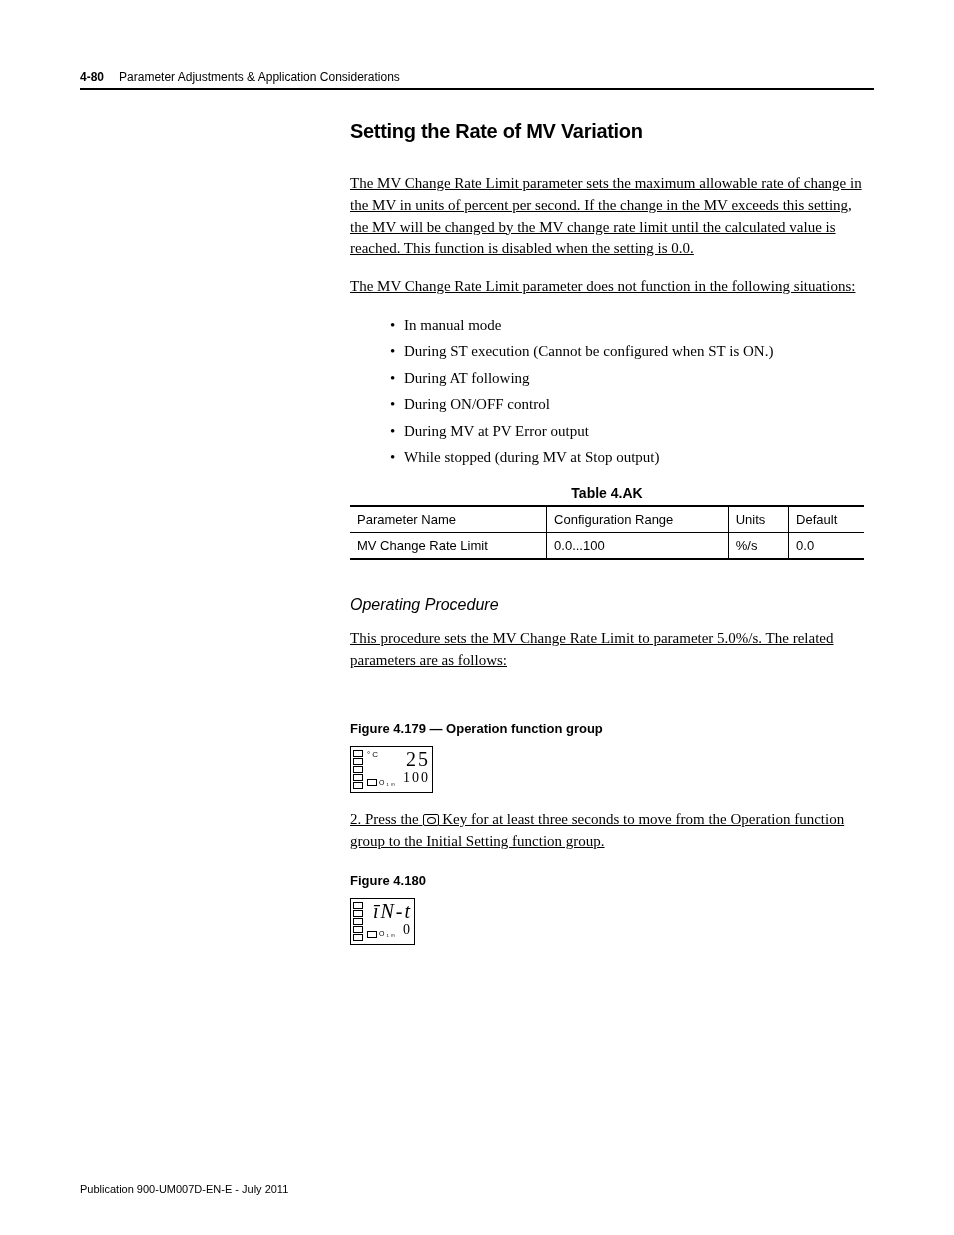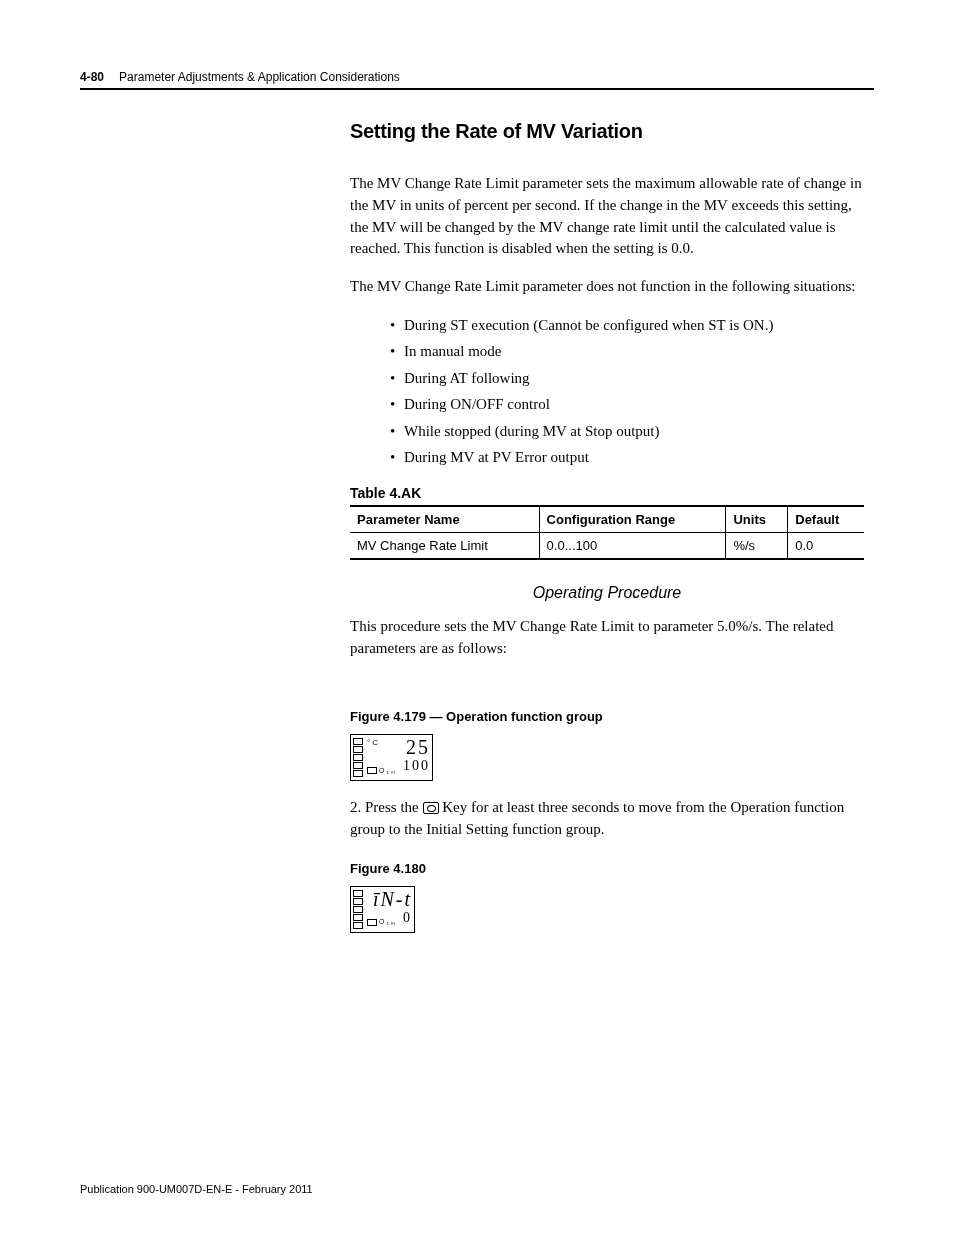--- a/index.html
+++ b/index.html
@@ -40,81 +40,81 @@
   h2.section-title {
     font-family: Arial, Helvetica, sans-serif;
     font-weight: bold;
     font-size: 20px;
     margin: 10px 0 30px 0;
     letter-spacing: -0.3px;
   }
   p {
     line-height: 1.45;
     margin: 0 0 16px 0;
+    text-decoration: underline;
   }
   ul.bullets {
     list-style: none;
     padding: 0;
     margin: 0 0 16px 40px;
   }
   ul.bullets li {
     position: relative;
     padding-left: 14px;
     margin: 4px 0;
     line-height: 1.5;
   }
   ul.bullets li::before {
     content: "•";
     position: absolute;
     left: 0;
     top: 0;
   }
   .table-caption {
-    text-align: left;
+    text-align: center;
     font-family: Arial, Helvetica, sans-serif;
     font-weight: bold;
     font-size: 14px;
     margin: 0 0 4px 0;
   }
   table.param-table {
     width: 100%;
     border-collapse: collapse;
     font-family: Arial, Helvetica, sans-serif;
     font-size: 13px;
   }
   table.param-table th,
   table.param-table td {
     border: 1px solid #000;
     padding: 5px 7px;
     text-align: left;
   }
   table.param-table th {
-    font-weight: bold;
+    font-weight: normal;
   }
   table.param-table tr:first-child th {
     border-top: 2px solid #000;
   }
   table.param-table tr:last-child td {
     border-bottom: 2px solid #000;
   }
   table.param-table th:first-child,
   table.param-table td:first-child {
     border-left: none;
   }
   table.param-table th:last-child,
   table.param-table td:last-child {
     border-right: none;
   }
   h3.subheading {
     font-family: Arial, Helvetica, sans-serif;
     font-style: italic;
     font-weight: normal;
     font-size: 16px;
-    margin: 24px 0 14px 0;
-    text-align: center;
+    margin: 36px 0 14px 0;
   }
   .figure-caption {
     font-family: Arial, Helvetica, sans-serif;
     font-weight: bold;
     font-size: 13px;
     margin: 50px 0 8px 0;
   }
   .figure-caption2 {
     font-family: Arial, Helvetica, sans-serif;
     font-weight: bold;
@@ -227,26 +227,26 @@
 
   <div class="content">
 
     <h2 class="section-title">Setting the Rate of MV Variation</h2>
 
     <p>The MV Change Rate Limit parameter sets the maximum allowable rate of change in the MV in units of percent per second. If the change in the MV exceeds this setting, the MV will be changed by the MV change rate limit until the calculated value is reached. This function is disabled when the setting is 0.0.</p>
 
     <p>The MV Change Rate Limit parameter does not function in the following situations:</p>
 
     <ul class="bullets">
+      <li>In manual mode</li>
       <li>During ST execution (Cannot be configured when ST is ON.)</li>
-      <li>In manual mode</li>
       <li>During AT following</li>
       <li>During ON/OFF control</li>
+      <li>During MV at PV Error output</li>
       <li>While stopped (during MV at Stop output)</li>
-      <li>During MV at PV Error output</li>
     </ul>
 
     <div class="table-caption">Table 4.AK</div>
 
     <table class="param-table">
       <tbody>
           <tr>
         <th>Parameter Name</th>
         <th>Configuration Range</th>
         <th>Units</th>
@@ -315,15 +315,15 @@
               <span class="olabel">O₁ₘ</span>
             </div>
             <span>0</span>
           </div>
         </div>
       </div>
     </div>
 
   </div>
 
-  <div class="footer">Publication 900-UM007D-EN-E - February 2011</div>
+  <div class="footer">Publication 900-UM007D-EN-E - July 2011</div>
 
 </div>
 
 </body></html>

